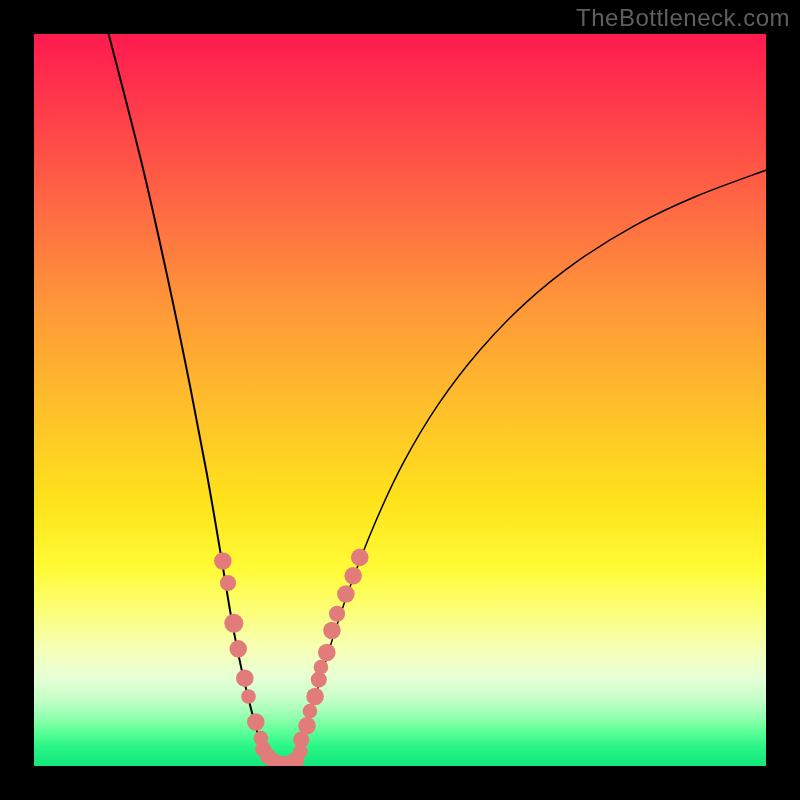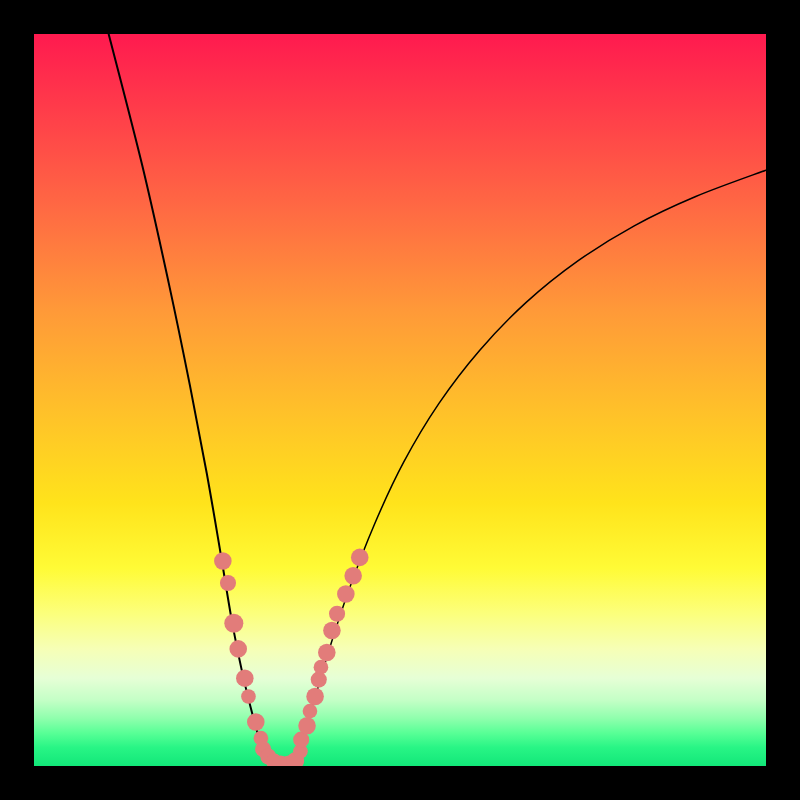--- a/index.html
+++ b/index.html
@@ -71,20 +71,21 @@
   }
   .marker {
     fill: #e27c7a;
     stroke: none;
   }
 </style>
 </head>
 <body>
 
 <div class="outer">
+  <div class="watermark">TheBottleneck.com</div>
 
   <div class="plot">
     <div class="gradient"></div>
     <svg class="curves" viewBox="0 0 732 732" preserveAspectRatio="none">
       <path id="left-curve" class="curve-path" d="M 74.664 0 C 80.27600000000001 21.959999999999997, 98.33200000000002 90.28, 108.33600000000001 131.76 C 118.34 173.23999999999998, 126.758 212.28, 134.688 248.88 C 142.618 285.48, 149.572 319.64, 155.916 351.36 C 162.26 383.08000000000004, 167.62800000000001 411.14, 172.752 439.2 C 177.876 467.26, 182.512 495.32000000000005, 186.66 519.72 C 190.808 544.12, 194.10200000000003 566.08, 197.64000000000001 585.6 C 201.178 605.12, 204.71599999999998 622.2, 207.88799999999998 636.84 C 211.05999999999997 651.48, 213.866 662.46, 216.67200000000003 673.44 C 219.47800000000004 684.4200000000001, 222.16199999999998 694.7900000000001, 224.724 702.72 C 227.286 710.65, 229.36 716.506, 232.044 721.02 C 234.728 725.534, 237.534 727.9739999999999, 240.82799999999997 729.804 C 244.12199999999996 731.634, 249.97799999999998 731.634, 251.808 732"></path>
       <path id="right-curve" class="curve-path right" d="M 251.808 732 C 254.126 728.34, 261.324 719.8, 265.716 710.04 C 270.108 700.28, 273.40200000000004 688.69, 278.16 673.44 C 282.918 658.19, 288.164 638.06, 294.264 618.54 C 300.36400000000003 599.02, 307.074 577.67, 314.76 556.3199999999999 C 322.44599999999997 534.9699999999999, 331.23 511.78999999999996, 340.38 490.44 C 349.53 469.09000000000003, 358.92400000000004 448.35, 369.66 428.22 C 380.396 408.09000000000003, 392.10799999999995 388.326, 404.79599999999994 369.66 C 417.4839999999999 350.994, 431.27 333.06000000000006, 445.788 316.22400000000005 C 460.30600000000004 299.38800000000003, 475.55600000000004 283.528, 491.90400000000005 268.644 C 508.25200000000007 253.76, 525.8199999999999 239.73000000000002, 543.876 226.92000000000002 C 561.932 214.11, 580.598 202.51999999999998, 600.24 191.784 C 619.8820000000001 181.048, 639.768 171.77600000000004, 661.7280000000001 162.50400000000002 C 683.6880000000001 153.232, 720.288 140.54399999999995, 732 136.15199999999993"></path>
       <g id="markers">
           <circle cx="188.856" cy="527.04" r="8.784" class="marker"></circle>
           <circle cx="193.98000000000002" cy="549" r="8.052000000000001" class="marker"></circle>
           <circle cx="199.836" cy="589.26" r="9.516" class="marker"></circle>

